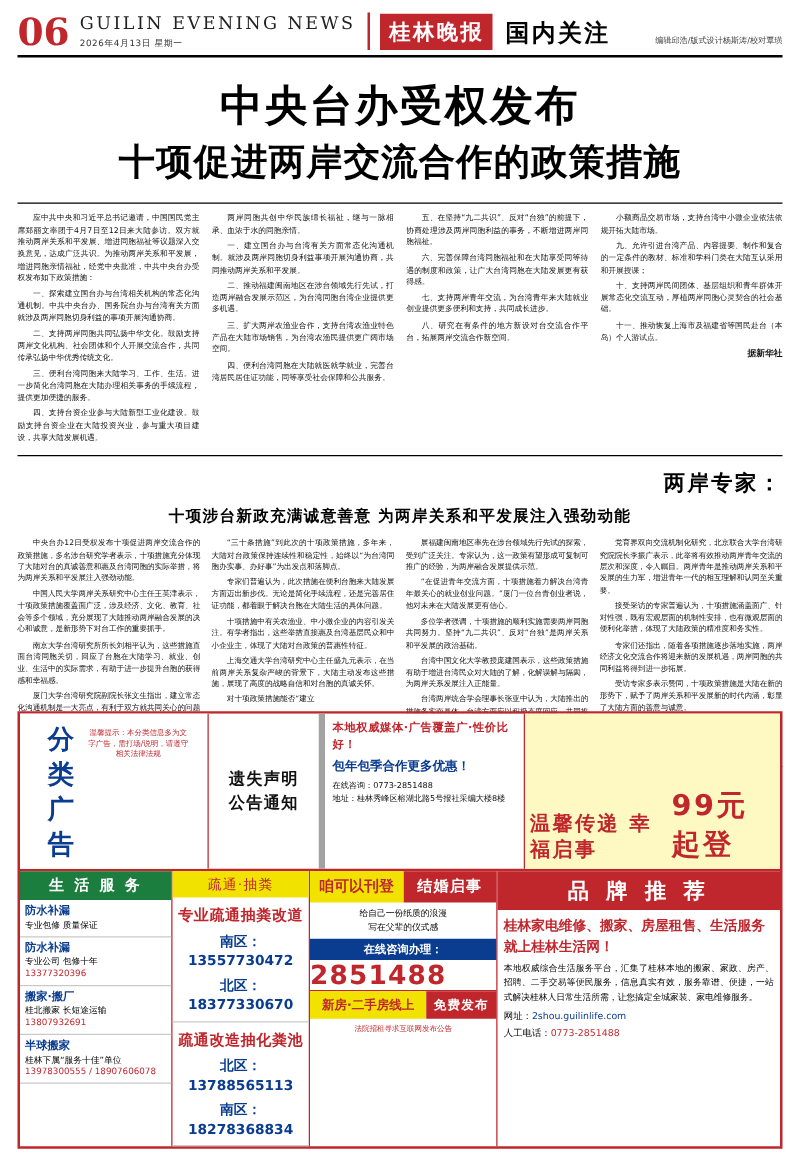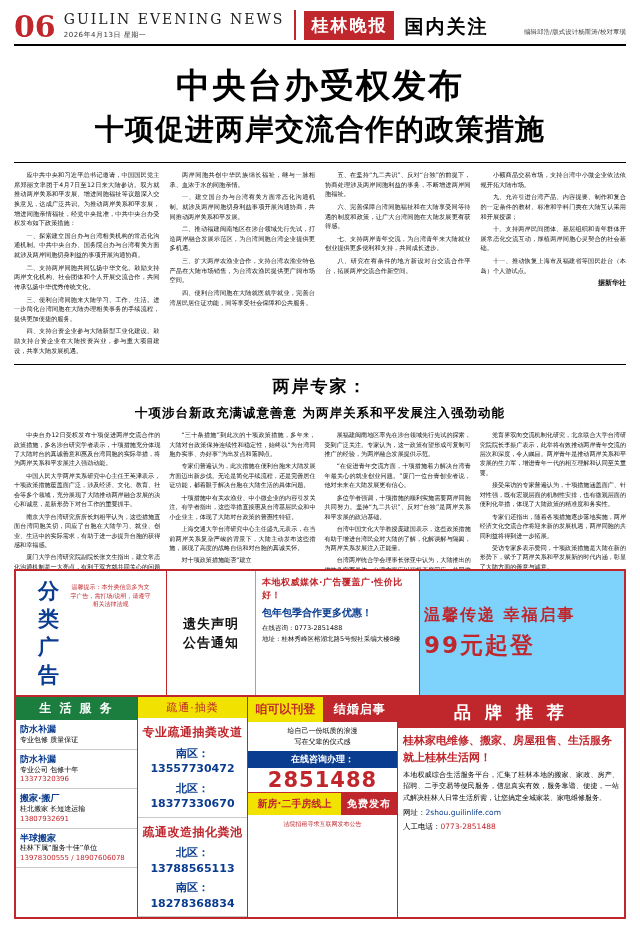--- a/index.html
+++ b/index.html
@@ -31,38 +31,38 @@
 
   
   .cols{display:flex;gap:10px;margin-top:7px;}
   .col{flex:1;font-size:6.2px;line-height:1.55;text-align:justify;color:#111;}
   .col p{margin:0 0 3px 0;text-indent:2em;}
   .sign{text-align:right;font-weight:bold;font-size:7px;margin-top:4px;text-indent:0;}
 
   .rule2{border-bottom:1px solid #000;margin-top:6px;}
 
   
-  .sub-title{text-align:center;font-weight:bold;font-size:17px;letter-spacing:2px;margin-top:10px;font-family:Liberation Serif, serif;}
+  .sub-title{text-align:right;font-weight:bold;font-size:17px;letter-spacing:2px;margin-top:10px;font-family:Liberation Serif, serif;}
   .sub-sub{text-align:center;font-weight:bold;font-size:12.5px;letter-spacing:1px;margin-top:7px;}
   .cols4{display:flex;gap:9px;margin-top:8px;}
   .cols4 .col{font-size:6.1px;}
 
   
   .ads{position:absolute;left:14px;right:14px;bottom:8px;border:2px solid #c0272d;box-sizing:border-box;}
   .ad-top{display:flex;align-items:stretch;border-bottom:2px solid #c0272d;background:#fff;}
   .ad-class{width:122px;background:#fff;display:flex;flex-direction:row;justify-content:center;padding:6px 14px;border-right:1px solid #c0272d;}
   .ad-class .t1{color:#0a3c8f;font-weight:bold;font-size:21px;letter-spacing:2px;text-align:center;}
   .ad-class .t2{font-size:6px;color:#c0272d;margin-top:6px;line-height:1.4;text-align:center;}
-  .ad-notice{width:88px;border-right:1px solid #a3a3a3;display:flex;flex-direction:column;justify-content:center;align-items:center;font-weight:bold;font-size:13px;color:#111;line-height:1.5;letter-spacing:1px;}
+  .ad-notice{width:88px;border-right:5px solid #a3a3a3;display:flex;flex-direction:column;justify-content:center;align-items:center;font-weight:bold;font-size:13px;color:#111;line-height:1.5;letter-spacing:1px;}
   .ad-mid{flex:1;border-right:1px solid #c0272d;padding:5px 6px;}
   .ad-mid .l1{color:#c0272d;font-weight:bold;font-size:9px;letter-spacing:0.5px;}
   .ad-mid .l2{color:#0a3c8f;font-weight:bold;font-size:10px;margin-top:4px;}
   .ad-mid .l3{font-size:6.5px;margin-top:4px;color:#111;}
   .ad-mid .l4{font-size:6.5px;margin-top:2px;color:#111;}
-  .ad-right{width:196px;background:#7dd3fc;display:flex;flex-direction:column;justify-content:center;align-items:flex-start;padding:4px;}
+  .ad-right{width:196px;background:#fef9c3;display:flex;flex-direction:row;justify-content:center;align-items:flex-end;padding:4px;}
   .ad-right .r1{color:#c0272d;font-weight:bold;font-size:16px;letter-spacing:2px;}
   .ad-right .r2{color:#c0272d;font-weight:bold;font-size:23px;letter-spacing:2px;margin-top:4px;}
 
   .ad-grid{display:flex;}
   .ad-c{border-right:1px solid #c0272d;box-sizing:border-box;}
   .ad-c:last-child{border-right:none;}
   .c1{width:122px;}
   .c2{width:110px;}
   .c3{width:150px;}
   .c4{flex:1;}
@@ -74,21 +74,21 @@
   .red{color:#c0272d;}
 
   .c2 .hd{background:#f2e200;color:#c0272d;font-weight:normal;font-size:11px;text-align:center;padding:3px 0;letter-spacing:1px;}
   .c2 .big{color:#c0272d;font-weight:bold;font-size:12px;text-align:center;padding:3px 0;letter-spacing:0.5px;}
   .c2 .sm{font-size:7px;text-align:center;padding:2px 0;}
   .c2 .num{color:#0a3c8f;font-weight:bold;font-size:11px;text-align:center;padding:2px 0;}
 
   .c3 .hd{background:#c0272d;color:#fff;font-weight:bold;font-size:12px;text-align:center;padding:4px 0;letter-spacing:1px;}
   .c3 .hdy{background:#f2e200;color:#c0272d;font-weight:bold;font-size:12px;text-align:center;padding:4px 0;}
   .c3 .body{padding:4px;font-size:7px;line-height:1.5;text-align:center;}
-  .c3 .tel{color:#c0272d;font-weight:bold;font-size:21px;text-align:center;letter-spacing:1px;}
+  .c3 .tel{color:#c0272d;font-weight:bold;font-size:21px;letter-spacing:1px;}
   .c3 .tel-lbl{background:#0a3c8f;color:#fff;font-size:9px;text-align:center;padding:2px 0;font-weight:bold;}
 
   .c4 .hd{background:#c0272d;color:#fff;font-weight:bold;font-size:17px;text-align:center;padding:4px 0;letter-spacing:4px;}
   .c4 .t{color:#c0272d;font-weight:bold;font-size:11px;line-height:1.5;padding:5px 5px 2px 5px;}
   .c4 .p{font-size:7px;line-height:1.6;padding:2px 5px;text-align:justify;}
   .c4 .w{font-size:7.5px;padding:2px 5px;}
 </style>
 </head>
 <body>
 

